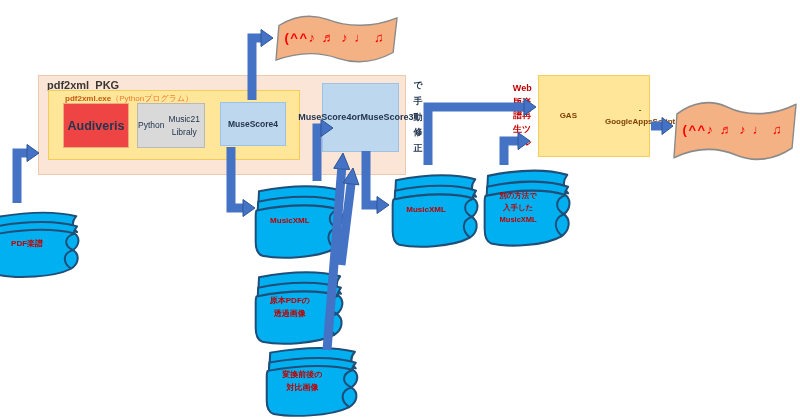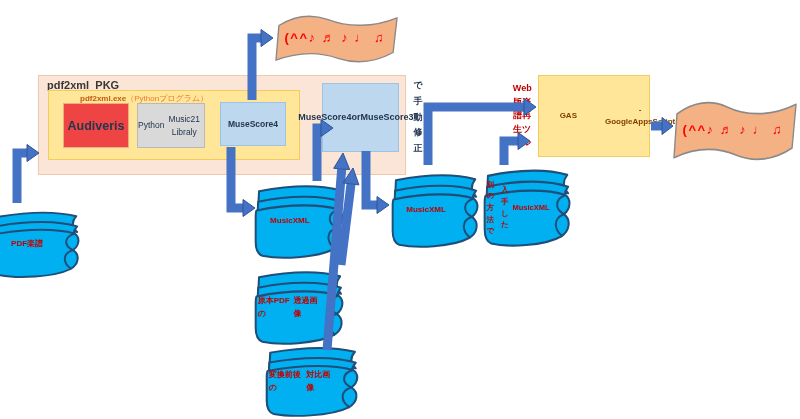--- a/index.html
+++ b/index.html
@@ -5,38 +5,38 @@
   html,body{margin:0;padding:0;background:#fff;}
   #canvas{
     position:relative;width:800px;height:419px;background:#ffffff;overflow:hidden;
     font-family:"Liberation Sans","DejaVu Sans",sans-serif;
   }
   .abs{position:absolute;}
   
   .pkg-box{background:#FBE5D6;border:1px solid #EFC9AE;}
   .pkg-title{font-size:11px;font-weight:bold;color:#3B3632;padding:3px 0 0 8px;}
   .exe-box{background:#FFE699;border:1px solid #F2CD5D;}
-  .exe-label{font-size:8px;padding:2px 0 0 16px;white-space:nowrap;margin-left:15px;}
+  .exe-label{font-size:8px;padding:2px 0 0 16px;white-space:nowrap;}
   .exe-label .b{font-weight:bold;color:#C55A11;}
   .exe-label .r{color:#ED7D31;}
   .node{display:flex;flex-direction:row;align-items:center;justify-content:center;text-align:center;}
   .node-audiveris{background:#ef4444;border:1px solid #EFAC7E;font-size:12.5px;font-weight:bold;color:#24364F;}
   .node-gray{background:#D9D9D9;border:1px solid #B9B9B9;font-size:8.5px;font-weight:normal;color:#24364F;line-height:1.45;}
   .node-blue{background:#BDD7EE;border:1px solid #9CC3E5;font-size:8.5px;font-weight:bold;color:#24364F;line-height:1.45;}
   .node-edit{background:#BDD7EE;border:1px solid #9CC3E5;font-size:9px;font-weight:bold;color:#24364F;line-height:1.75;}
   .node-web{background:#FFE699;border:1px solid #F2CD5D;line-height:1.5;}
   .web-t1{font-size:9px;font-weight:bold;color:#C00000;}
   .web-t2{font-size:8px;font-weight:bold;color:#7F3F00;}
   
   .doc{position:absolute;}
   .doc svg{position:absolute;left:0;top:0;width:100%;height:100%;}
   .doc .lbl{
     position:absolute;left:4%;top:12%;width:70%;height:80%;
-    display:flex;align-items:center;justify-content:center;
-    font-size:8px;font-weight:bold;color:#C00000;line-height:1.6;z-index:2;
+    display:flex;flex-direction:column;align-items:center;justify-content:center;
+    font-size:8px;font-weight:bold;color:#C00000;line-height:1.6;text-align:center;z-index:2;
   }
   .doc .lbl.small{font-size:7.5px;line-height:1.55;}
   
   .banner{position:absolute;}
   .banner svg{position:absolute;left:0;top:0;width:100%;height:100%;}
   .banner .notes{
     position:absolute;left:9%;top:18%;width:88%;height:60%;
     display:flex;align-items:center;font-size:13px;font-weight:bold;color:#FF0000;
     letter-spacing:1.5px;white-space:nowrap;z-index:2;
   }

